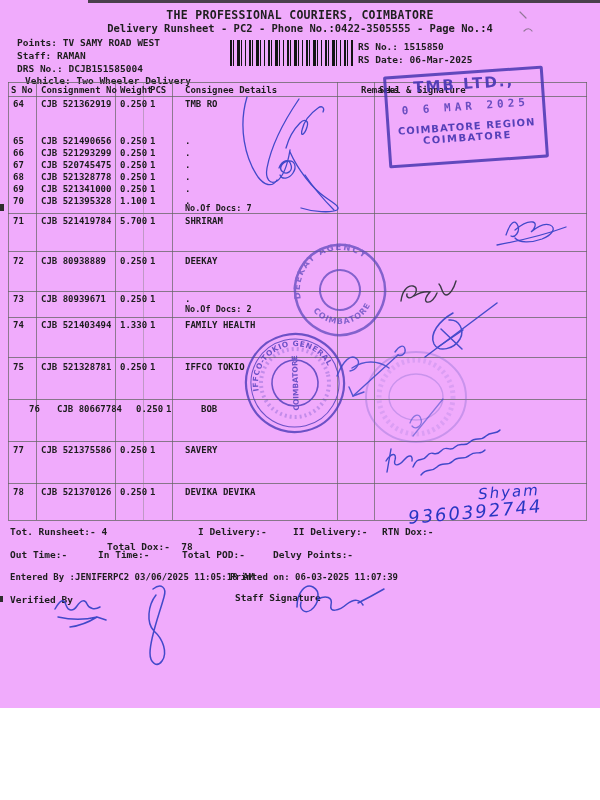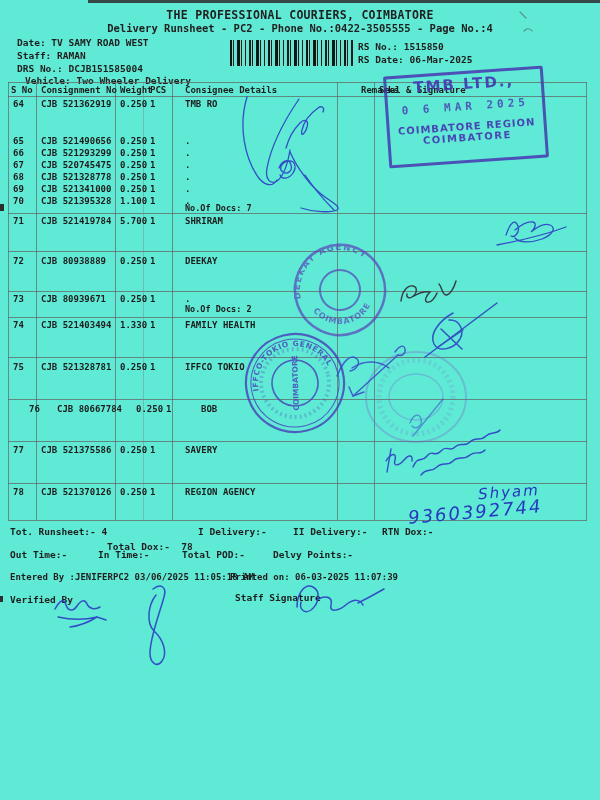--- a/index.html
+++ b/index.html
@@ -1,17 +1,17 @@
 <!DOCTYPE html>
 <html><head>
 <meta charset="utf-8">
 <style>
   html,body{margin:0;padding:0;background:#ffffff;}
   body{width:600px;height:800px;overflow:hidden;font-family:"DejaVu Sans Mono","Liberation Mono",monospace;}
-  .sheet{position:relative;width:600px;height:800px;background:#5eead4;}
+  .sheet{position:relative;width:600px;height:708px;background:#f0abfc;}
   .t{position:absolute;white-space:pre;color:#1e1e1e;font-weight:700;}
   .fs11{font-size:11.5px;letter-spacing:.3px;}
   .fs10{font-size:10.5px;}
   .fs9{font-size:9.5px;}
   .fs8{font-size:9px;}
   .center{left:0;right:0;text-align:center;}
   
   .hl{position:absolute;left:8px;width:579px;height:1px;background:rgba(100,100,100,.75);}
   .vl{position:absolute;top:82px;height:438px;width:1px;background:rgba(100,100,100,.7);}
   .vl.light{background:rgba(130,130,130,.45);}
@@ -53,21 +53,21 @@
 
 <div class="sheet">
 
   <div class="artifact" style="left:88px;top:0;width:512px;height:3px;opacity:.85;"></div>
   <div class="artifact" style="left:0;top:204px;width:4px;height:7px;"></div>
   <div class="artifact" style="left:0;top:596px;width:3px;height:6px;"></div>
 
   <div class="t fs11 center" style="top:8px;">THE PROFESSIONAL COURIERS, COIMBATORE</div>
   <div class="t fs10 center" style="top:22px;">Delivery Runsheet - PC2 - Phone No.:0422-3505555 - Page No.:4</div>
 
-  <div class="t fs9" style="left:17px;top:37px;"><span>Date:</span> <span>TV SAMY ROAD WEST</span></div>
+  <div class="t fs9" style="left:17px;top:37px;"><span>Points:</span> <span>TV SAMY ROAD WEST</span></div>
   <div class="t fs9" style="left:17px;top:50px;"><span>Staff:</span> <span>RAMAN</span></div>
   <div class="t fs9" style="left:17px;top:63px;"><span>DRS No.:</span> <span>DCJB151585004</span></div>
   <div class="t fs9" style="left:25px;top:75px;"><span>Vehicle:</span> <span>Two Wheeler Delivery</span></div>
 
   <div class="barcode"></div>
   <div class="t fs9" style="left:358px;top:41px;">RS No.: 1515850</div>
   <div class="t fs9" style="left:358px;top:54px;">RS Date: 06-Mar-2025</div>
 
   <div class="hl" style="top:82px;"></div>
   <div class="hl" style="top:96px;"></div>
@@ -199,21 +199,21 @@
       <span class="c-con">CJB 521375586</span>
       <span class="c-wt">0.250</span>
       <span class="c-pcs">1</span>
       <span class="c-cons">SAVERY</span>
   </div>
   <div class="trow" style="top:487px;">
     <span class="c-sno">78</span>
       <span class="c-con">CJB 521370126</span>
       <span class="c-wt">0.250</span>
       <span class="c-pcs">1</span>
-      <span class="c-cons">REGION AGENCY</span>
+      <span class="c-cons">DEVIKA DEVIKA</span>
   </div>
 
   <div class="t fs9" style="left:10px;top:526px;">Tot. Runsheet:- 4</div>
   <div class="t fs9" style="left:107px;top:526px;margin-top:15px;">Total Dox:-  78</div>
   <div class="t fs9" style="left:198px;top:526px;">I Delivery:-</div>
   <div class="t fs9" style="left:293px;top:526px;">II Delivery:-</div>
   <div class="t fs9" style="left:382px;top:526px;">RTN Dox:-</div>
 
   <div class="t fs9" style="left:10px;top:549px;">Out Time:-</div>
   <div class="t fs9" style="left:98px;top:549px;">In Time:-</div>

